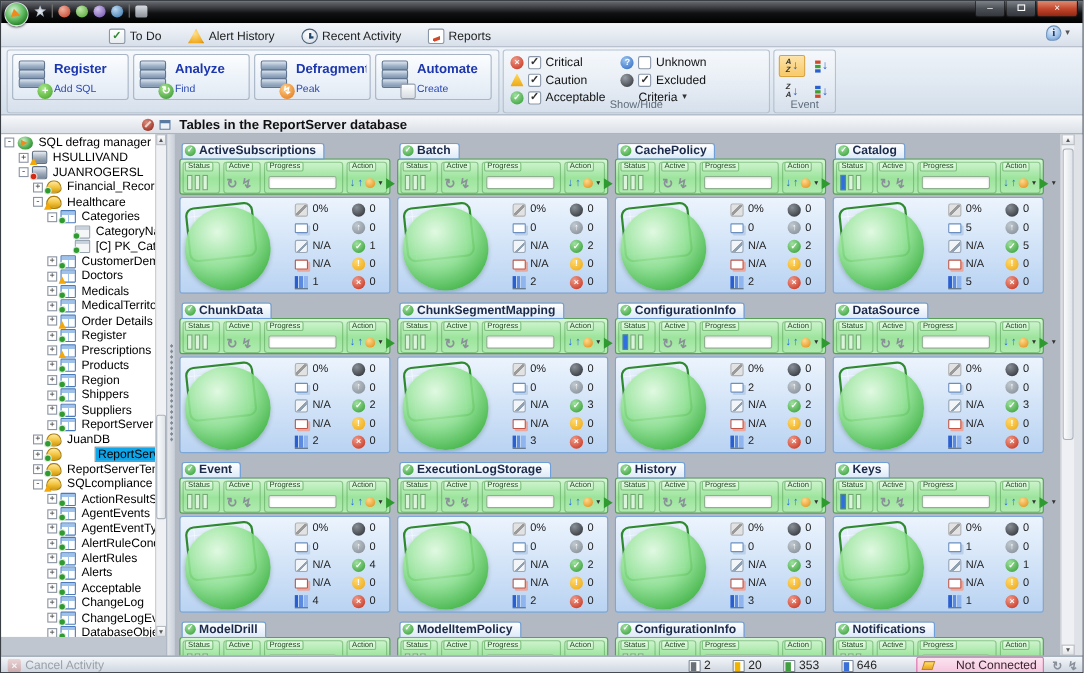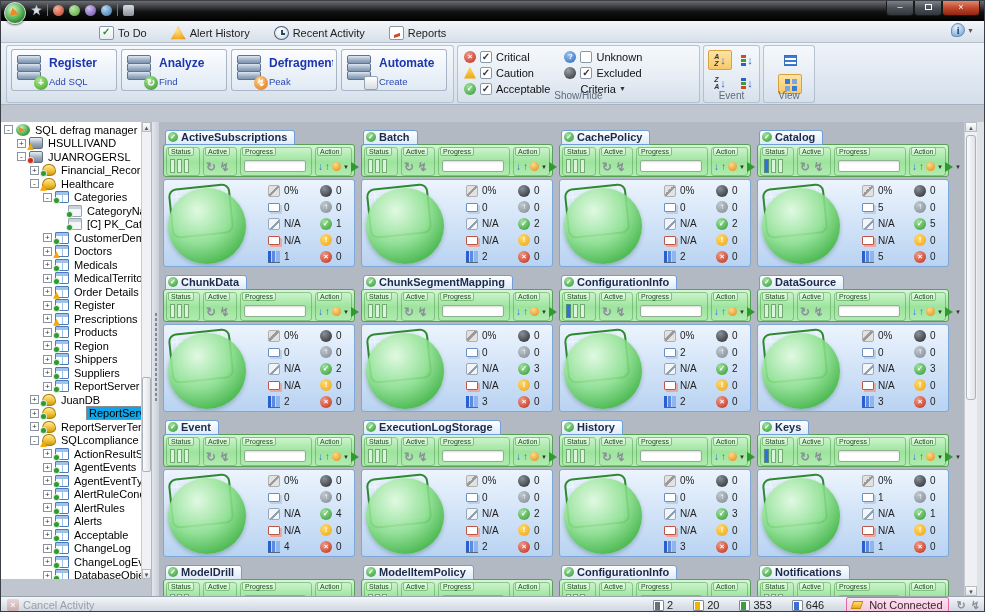--- a/index.html
+++ b/index.html
@@ -248,21 +248,21 @@
     background:linear-gradient(#f4f7fa,#d6dde5 70%,#ccd4de); border-top:1px solid #98a3b0;
     display:flex; align-items:center; font-size:11px; color:#9aa0a8; padding:0 6px; }
   .cancel-x { width:12px; height:12px; border-radius:2px; background:linear-gradient(#e8c8c8,#c89898);
     color:#fff; font:bold 9px/12px "Liberation Sans",sans-serif; text-align:center; margin-right:4px; opacity:.7; }
   .counters { margin-left:auto; display:flex; align-items:center; gap:20px; }
   .counter { display:flex; align-items:center; gap:3px; color:#222; }
   .cnticon { width:11px; height:11px; border:1px solid #7f8a98; background:#fff; position:relative; border-radius:1px; }
   .cnticon::before { content:""; position:absolute; left:1px; top:1px; width:5px; height:8px; }
   .cnticon.gray::before { background:#6a7078; } .cnticon.yellow::before { background:#f0b400; }
   .cnticon.green::before { background:#3f9f3f; } .cnticon.blue::before { background:#3a6fd8; }
-  .conn { display:flex; align-items:center; gap:7px; margin-left:22px; padding:1px 5px;
+  .conn { display:flex; align-items:center; gap:20px; margin-left:36px; padding:1px 5px;
     background:linear-gradient(#fbe3ef,#f5c6de); border:1px solid #e06aa8; border-radius:2px; color:#3a2430; }
   .conn .zap { width:10px; height:8px; background:linear-gradient(#ffe06a,#eda612); transform:skewX(-18deg); border:1px solid #c08a08; }
   .sb-icons { display:flex; align-items:center; gap:5px; margin-left:8px; color:#8a9099; font-weight:bold; font-size:11px; }
 </style>
 </head>
 <body>
 
 <div class="app">
 
   <div class="titlebar">
@@ -428,33 +428,27 @@
           <span class="cstack">
               <i class="b"></i>
               <i class="g"></i>
               <i class="r"></i>
             </span>
           <span class="sarrow">↓</span>
         </div>
       </div>
       <div class="glabel">Event</div>
     </div>
-    <div class="group g-view">
-      <div class="viewcol">
-        <div class="vbtn">
-            <span class="v-list"></span>
-          </div>
-        <div class="vbtn selected">
-            <span class="v-tiles"></span>
-          </div>
-      </div>
-      <div class="glabel">View</div>
-    </div>
-  </div>
-
+  </div>
+
+  <div class="mainheader">
+    <span class="stop-icon"></span>
+    <span class="restore-icon"></span>
+    <span class="mtitle">Tables in the ReportServer database</span>
+  </div>
 
   <div class="content">
     <div class="tree" id="tree">
         <div class="trow" style="padding-left: 3px;">
     <span class="texp">-</span>
     <span class="ticon ti-app"></span>
     <span class="tlabel">SQL defrag manager</span>
   </div>
         <div class="trow" style="padding-left: 16px;">
     <span class="texp">+</span>

